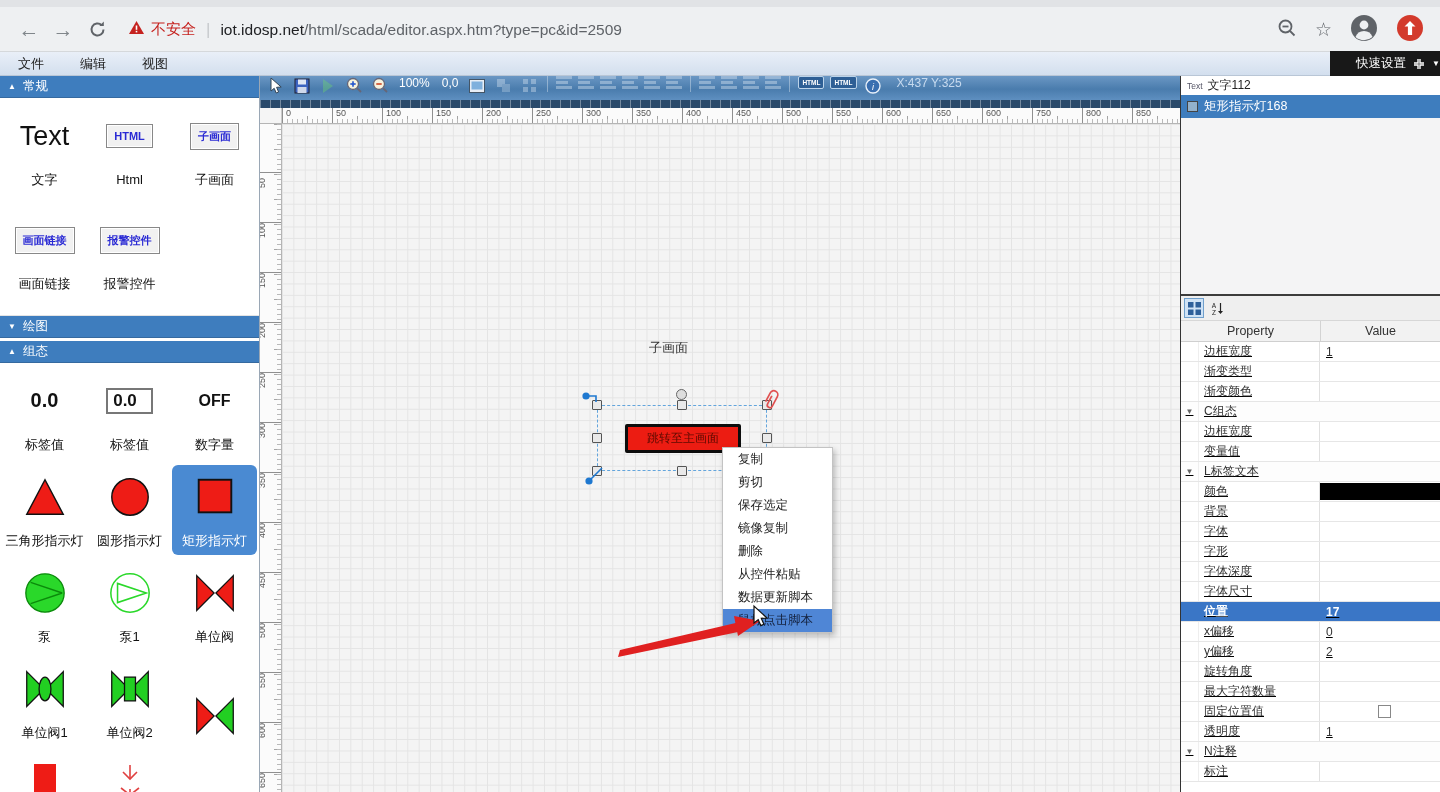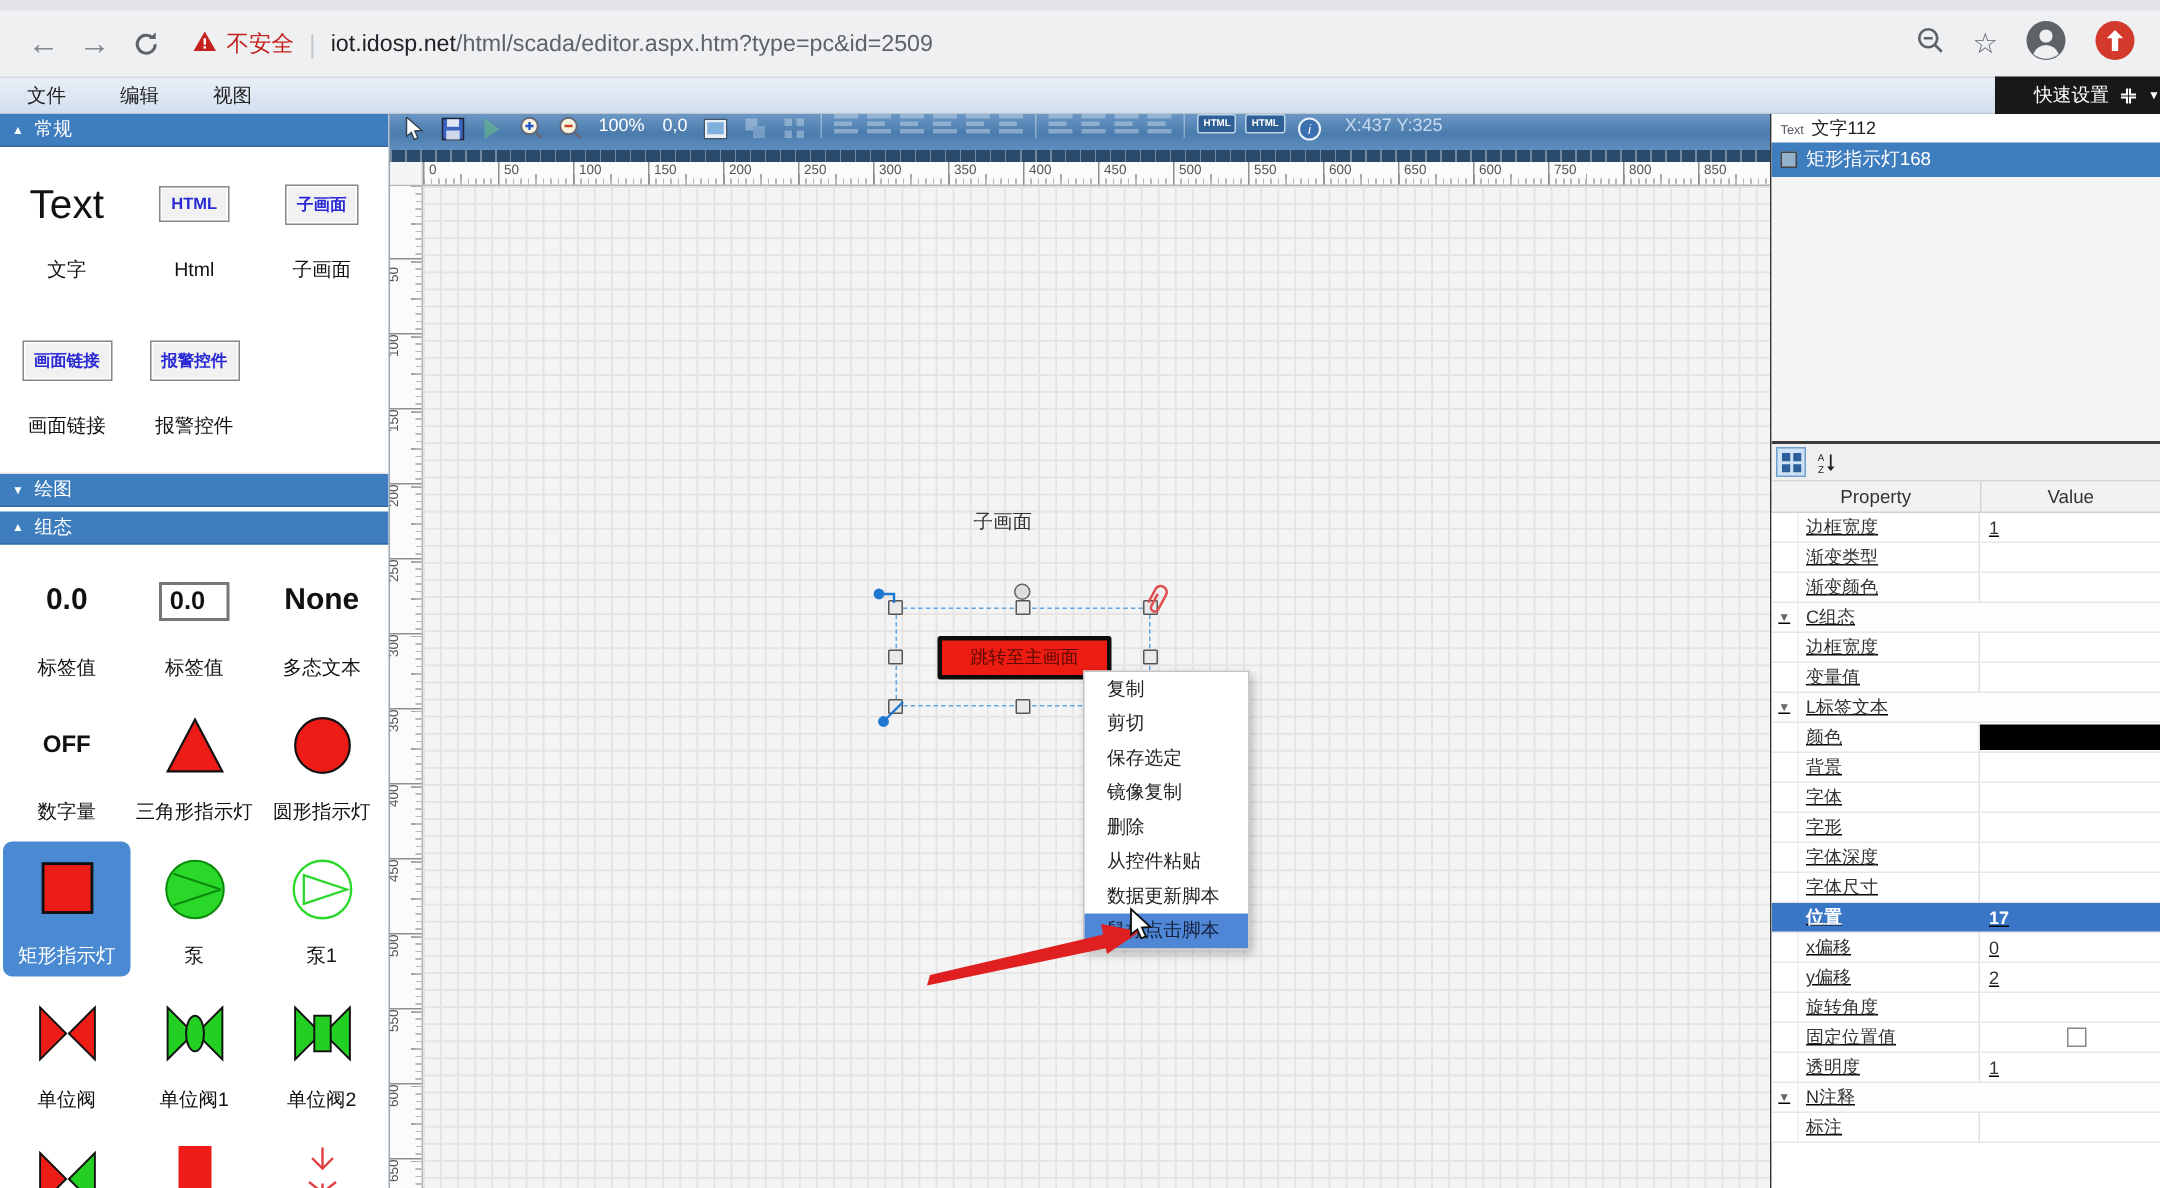--- a/index.html
+++ b/index.html
@@ -271,26 +271,20 @@
           <div class="lbl">标签值</div>
         </div>
         <div class="pal-item">
           <div class="pv">
             <span class="pv-boxed">0.0</span>
           </div>
           <div class="lbl">标签值</div>
         </div>
         <div class="pal-item">
           <div class="pv">
-            <span class="pv-plain">None</span>
-          </div>
-          <div class="lbl">多态文本</div>
-        </div>
-        <div class="pal-item">
-          <div class="pv">
             <span class="pv-bold">OFF</span>
           </div>
           <div class="lbl">数字量</div>
         </div>
         <div class="pal-item">
           <div class="pv">
             <svg width="44" height="46" viewBox="0 0 44 48">
               <polygon points="22,6 41,42 3,42" fill="#ee1c16" stroke="#111" stroke-width="1.5"></polygon>
             </svg>
           </div>
@@ -739,20 +733,27 @@
         </div>
         <div class="prow">
           <div class="gut"></div>
           <div class="nm">旋转角度</div>
           <div class="vl">
             <span></span>
           </div>
         </div>
         <div class="prow">
           <div class="gut"></div>
+          <div class="nm">最大字符数量</div>
+          <div class="vl">
+            <span></span>
+          </div>
+        </div>
+        <div class="prow">
+          <div class="gut"></div>
           <div class="nm">固定位置值</div>
           <div class="vl">
             <div class="cbx"></div>
           </div>
         </div>
         <div class="prow">
           <div class="gut"></div>
           <div class="nm">透明度</div>
           <div class="vl">
             <span>1</span>

